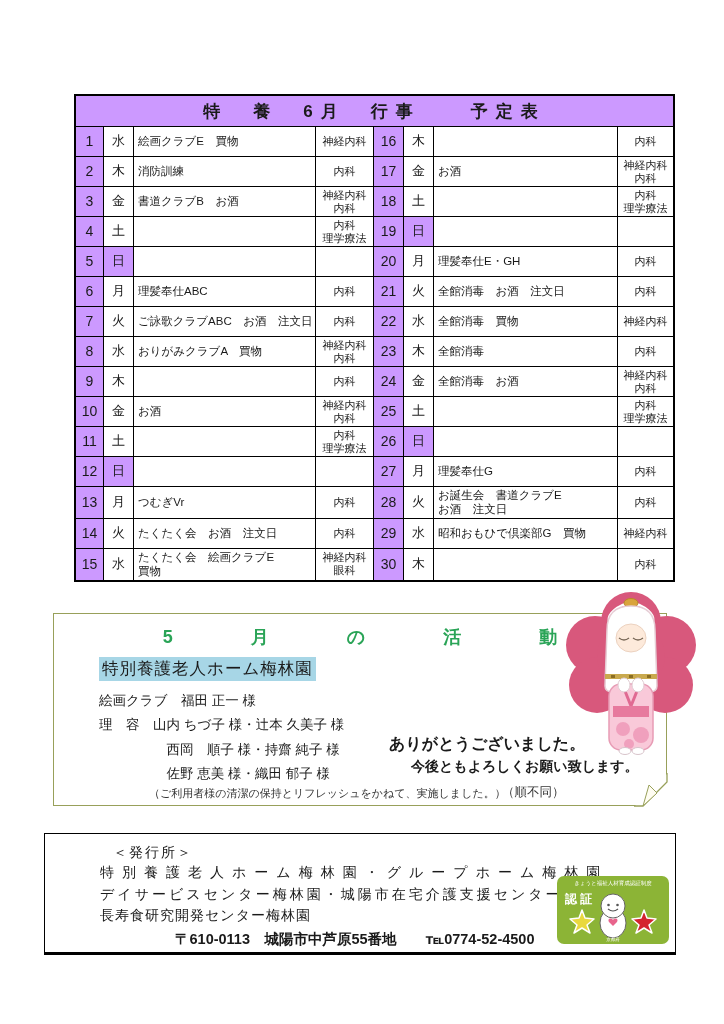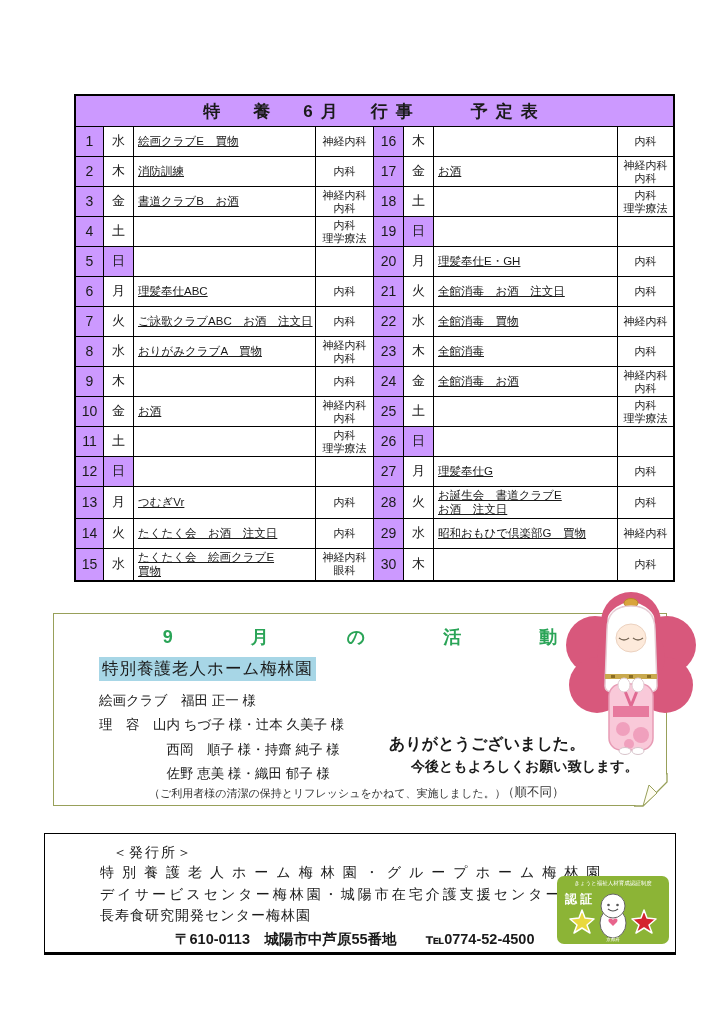--- a/index.html
+++ b/index.html
@@ -18,21 +18,21 @@
   .cell{
     border-right:1px solid #000;border-bottom:1px solid #000;
     display:flex;align-items:center;min-height:30px;box-sizing:border-box;
     white-space:pre-line;line-height:1.15;padding:1px 2px;
   }
   .trow .cell:nth-child(8){border-right:none;}
   .trow:last-child .cell{border-bottom:none;}
   .c-num{background:#cc99ff;justify-content:center;font-size:14px;}
   .c-day{justify-content:center;font-size:13px;}
   .c-day.sun{background:#cc99ff;}
-  .c-act{font-size:11.5px;justify-content:flex-start;padding-left:4px;line-height:1.25;text-decoration:underline;}
+  .c-act{font-size:11.5px;justify-content:flex-start;padding-left:4px;line-height:1.25;}
   .c-dept{font-size:11px;justify-content:center;text-align:center;}
   
   .maybox{
     position:absolute;left:53px;top:613px;width:614px;height:193px;
     border:1px solid #98a05a;background:#ffffff;box-sizing:border-box;
   }
   .may-title{
     margin-top:11px;text-align:center;font-size:18px;font-weight:bold;
     color:#2aa457;letter-spacing:30px;white-space:pre;text-indent:30px;
   }
@@ -230,21 +230,21 @@
 眼科</div>
           <div class="cell c-num">30</div>
           <div class="cell c-day">木</div>
           <div class="cell c-act"></div>
           <div class="cell c-dept">内科</div>
         </div>
       </div>
   </div>
 
   <div class="maybox">
-    <div class="may-title">9　月　の　活　動</div>
+    <div class="may-title">5　月　の　活　動</div>
     <div><span class="may-facility">特別養護老人ホーム梅林園</span></div>
     <div class="may-names">
         <div class="name-line">絵画クラブ　福田 正一 様</div>
         <div class="name-line">理　容　山内 ちづ子 様・辻本 久美子 様</div>
         <div class="name-line">　　　　　西岡　順子 様・持齋 純子 様</div>
         <div class="name-line">　　　　　佐野 恵美 様・織田 郁子 様</div>
       </div>
     <div class="may-note">（ご利用者様の清潔の保持とリフレッシュをかねて、実施しました。）</div>
     <div class="thanks1">ありがとうございました。</div>
     <div class="thanks2">今後ともよろしくお願い致します。</div>

